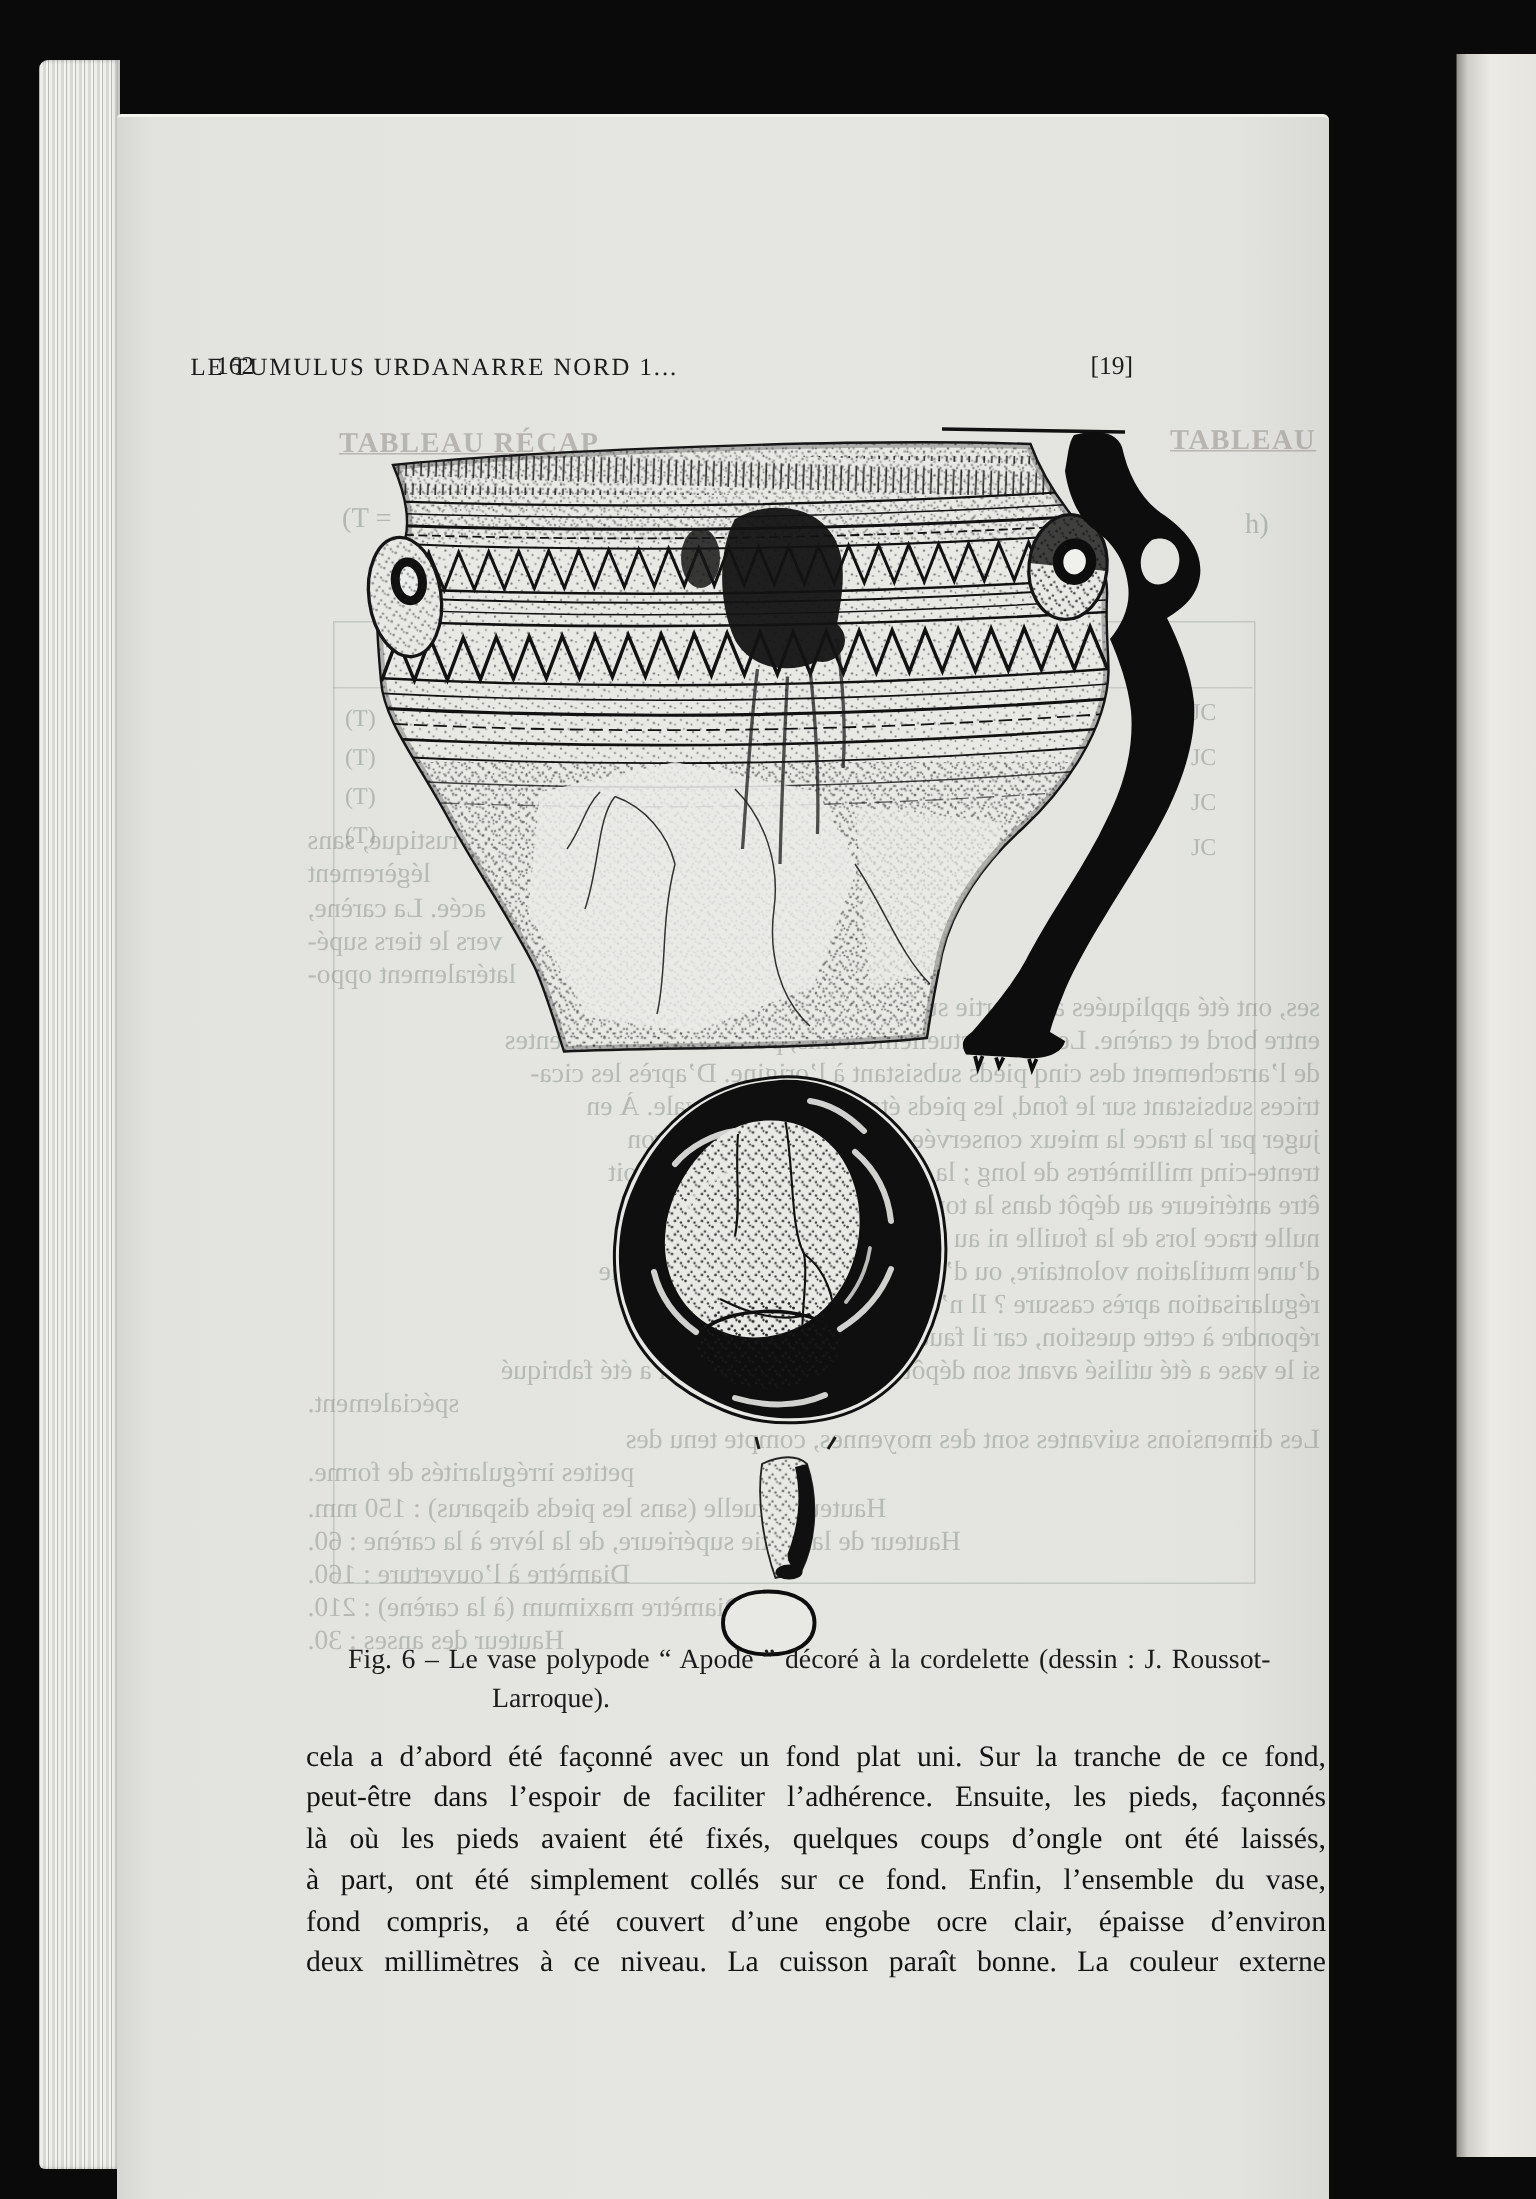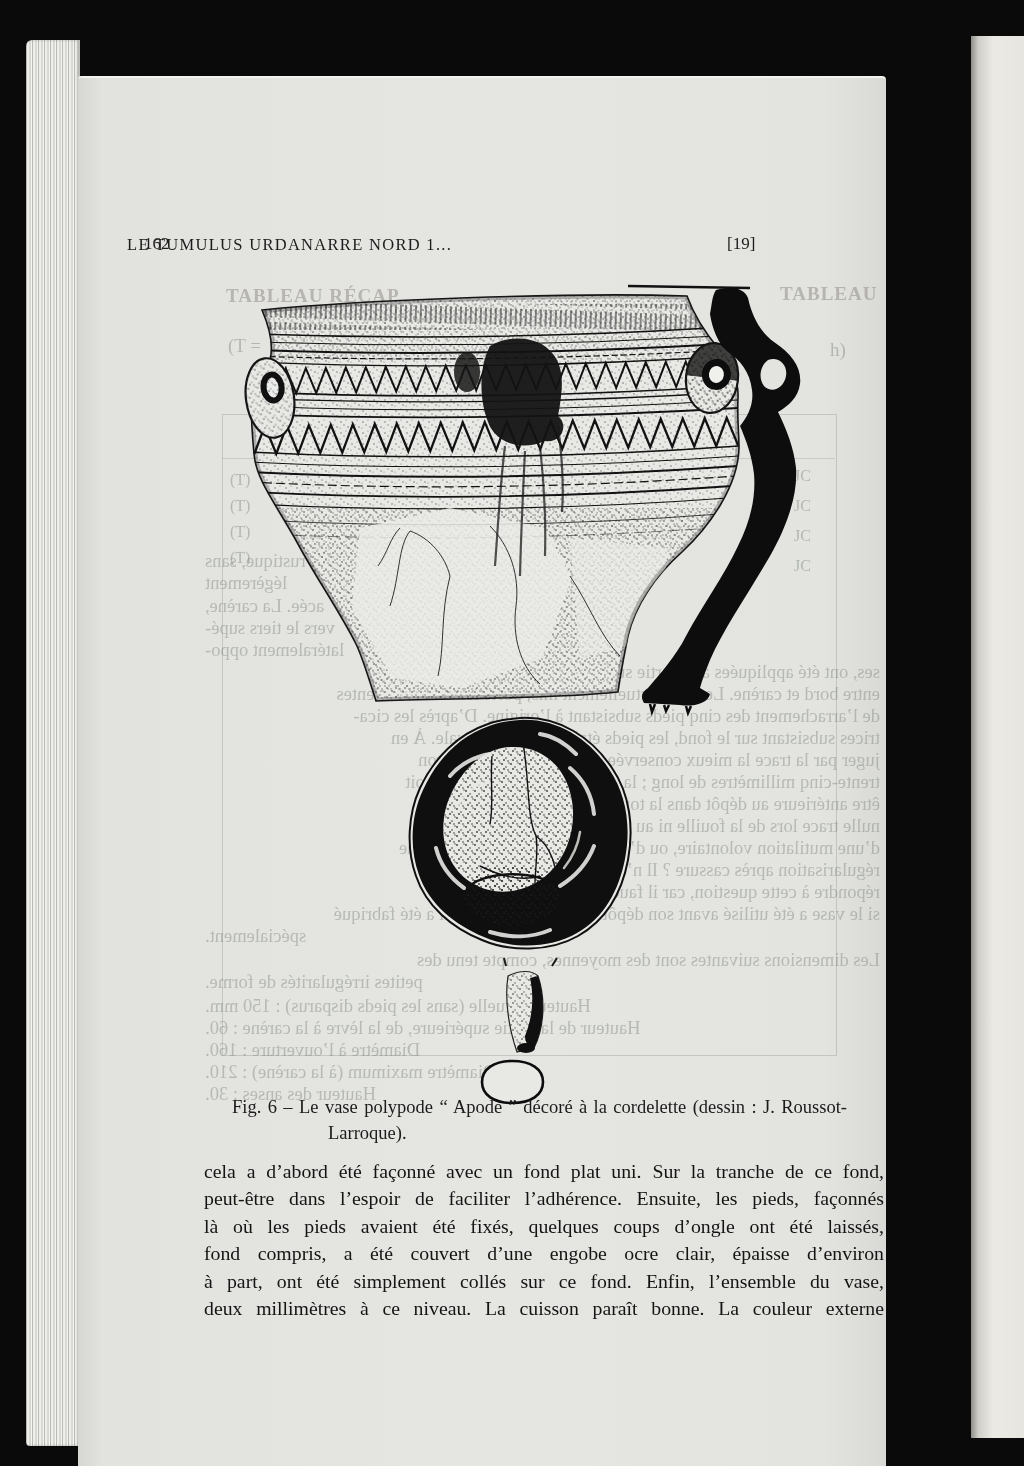--- a/index.html
+++ b/index.html
@@ -14,21 +14,21 @@
     background:linear-gradient(90deg,#d6d7d3 0,#e2e3df 3%,#e5e6e2 50%,#e3e4e0 92%,#d9dad6 100%);
     border-top:2px solid #f2f2ee;margin-top:44px;}
   .page::after{content:"";position:absolute;left:6px;right:0;bottom:-2px;height:3px;background:#7d87a2;opacity:.55;border-radius:2px;}
   
   .facing-page{position:absolute;left:971px;top:36px;width:53px;height:1402px;
     background:linear-gradient(90deg,#8f8e88 0,#cfcec8 14%,#ebeae4 42%,#e6e5df 100%);}
   .hdr{position:absolute;color:#1c1c1c;font-size:17px;}
   .hdr-title{letter-spacing:1.3px;font-size:16.5px;}
   
   .bleed{position:absolute;color:rgba(120,128,122,.45);filter:blur(.4px);font-size:19px;line-height:19px;white-space:nowrap;}
-  .bleed-bold{font-weight:bold;color:rgba(140,134,128,.5);letter-spacing:1px;}
+  .bleed-bold{font-weight:bold;color:rgba(140,134,128,.5);letter-spacing:1px;text-decoration:underline;}
   .bleed-frame{position:absolute;left:144px;top:336px;width:613px;height:640px;
     border:1px solid rgba(150,155,148,.4);}
   .bleed-hline{position:absolute;left:144px;top:380px;width:613px;border-top:1px solid rgba(150,155,148,.35);}
   .bleed-line{position:absolute;left:127px;width:675px;transform:scaleX(-1);color:rgba(118,126,120,.42);
     filter:blur(.4px);font-size:18.5px;white-space:nowrap;overflow:hidden;}
   
   .caption{position:absolute;left:154px;top:1016px;width:615px;color:#1b1b1b;
     font-size:18.5px;line-height:26px;}
   .caption .l1{text-align:justify;text-align-last:justify;}
   .caption .l2{margin-left:96px;}
@@ -252,20 +252,20 @@
 
     <div class="caption">
       <div class="l1">Fig. 6 – Le vase polypode “ Apode ” décoré à la cordelette (dessin : J. Roussot-</div>
       <div class="l2">Larroque).</div>
     </div>
 
     <div class="bodytext">
       <div class="bl">cela a d’abord été façonné avec un fond plat uni. Sur la tranche de ce fond,</div>
       <div class="bl">peut-être dans l’espoir de faciliter l’adhérence. Ensuite, les pieds, façonnés</div>
       <div class="bl">là où les pieds avaient été fixés, quelques coups d’ongle ont été laissés,</div>
+      <div class="bl">à part, ont été simplement collés sur ce fond. Enfin, l’ensemble du vase,</div>
       <div class="bl">fond compris, a été couvert d’une engobe ocre clair, épaisse d’environ</div>
-      <div class="bl">à part, ont été simplement collés sur ce fond. Enfin, l’ensemble du vase,</div>
       <div class="bl">deux millimètres à ce niveau. La cuisson paraît bonne. La couleur externe</div>
     </div>
   </div>
 
   <div class="facing-page"></div>
 </div>
 
 </body></html>

